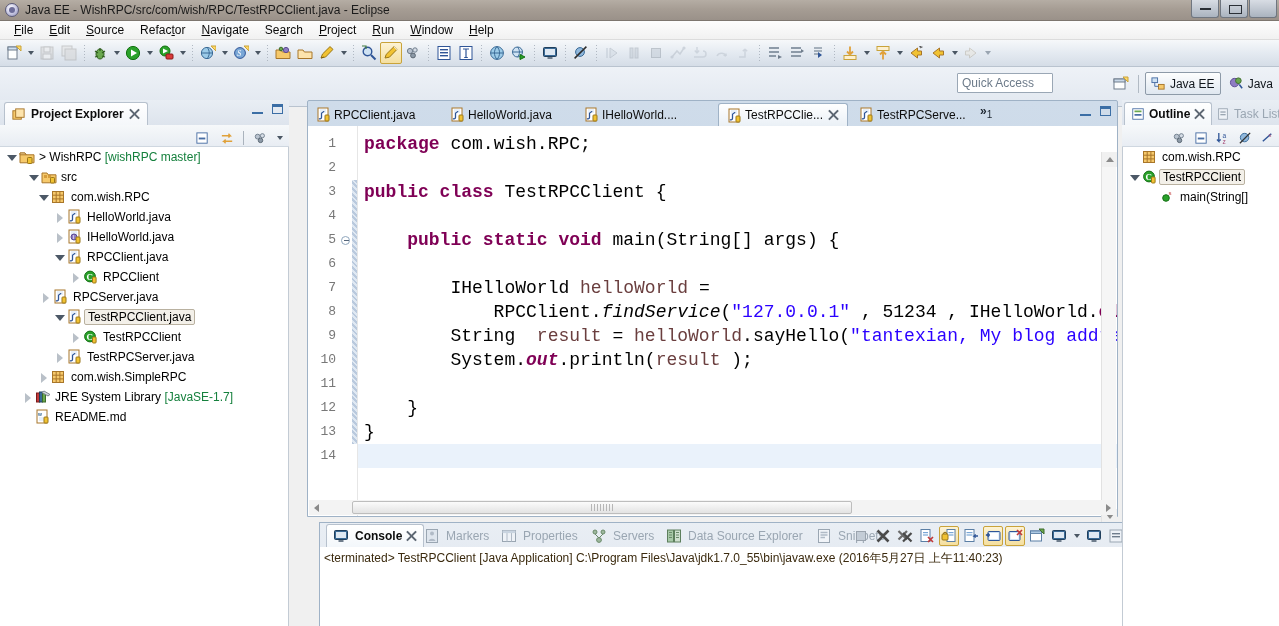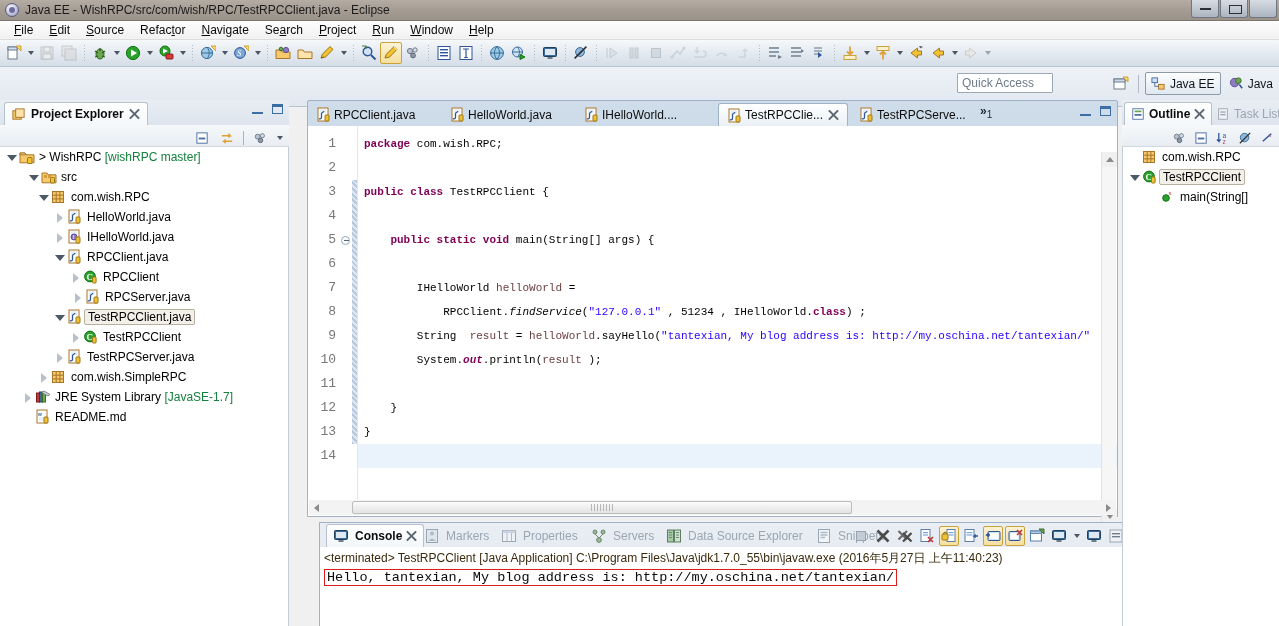--- a/index.html
+++ b/index.html
@@ -253,21 +253,21 @@
   }
   .changebar{
     width:5px;flex:0 0 auto;position:relative;background:#fff;
   }
   .changebar .cb{
     position:absolute;left:0;width:5px;
     background:repeating-linear-gradient(45deg,#b9c9dd 0 2px,#dfe8f2 2px 4px);
   }
   #code{
     flex:1 1 auto;position:relative;overflow:hidden;
-    font-family:"Liberation Mono", monospace;font-size:11px;
+    font-family:"Liberation Mono", monospace;font-size:18px;
     padding-top:6px;
     border-left:1px solid #e6e6e6;
   }
   #code .cl{
     height:24px;line-height:24px;white-space:pre;padding-left:6px;
   }
   #code .cl.cur{ background:#eaf2fb; }
   .kw{ color:#7f0055;font-weight:bold; }
   .st{ color:#2a00ff; }
   .lf{ color:#6a3e3e; }
@@ -792,21 +792,21 @@
         <span class="tw closed"></span>
         <span class="icn">
           <svg class="ic" width="16" height="16" viewBox="0 0 16 16">
             <circle cx="7" cy="7.5" r="5.4" fill="#2aa12a" stroke="#167016"></circle>
             <text x="3.4" y="11" font-size="9" fill="#fff" font-family="serif" font-weight="bold">C</text>
             <rect x="9.5" y="8" width="3.6" height="6" rx="0.8" fill="#f1c232" stroke="#9a7718"></rect>
           </svg>
         </span>
         <span class="lbl"><span>RPCClient</span></span>
       </div>
-      <div class="trow" style="padding-left:72px">
+      <div class="trow" style="padding-left:40px">
         <span class="tw closed"></span>
         <span class="icn">
           <svg class="ic" width="16" height="16" viewBox="0 0 16 16">
             <rect x="2" y="1" width="10" height="13" fill="#fff" stroke="#a8762a"></rect>
             <path d="M4 3 h6 M4 5 h6" stroke="#cfe0f2"></path>
             <path d="M5.5 6 v4.4 a1.6 1.6 0 0 1 -2.6 1.1" fill="none" stroke="#2f5597" stroke-width="1.3"></path>
             <path d="M5.5 6 c1.4 -1 2.4 -1 2.4 -2" fill="none" stroke="#2f5597" stroke-width="1.1"></path>
             <rect x="9" y="8" width="4" height="6" rx="0.8" fill="#f1c232" stroke="#9a7718"></rect>
           </svg>
         </span>
@@ -1164,21 +1164,20 @@
       <span class="tbtn" style="width:20px;height:20px">
         <svg class="ic" width="16" height="16" viewBox="0 0 16 16">
           <rect x="2" y="2" width="12" height="12" fill="#eef2f7" stroke="#9aa6b2"></rect>
           <rect x="4" y="5" width="8" height="1.4" fill="#6f7d8c"></rect>
           <rect x="4" y="8" width="8" height="1.4" fill="#6f7d8c"></rect>
         </svg>
       </span>
     </div>
   <div id="cbody">
     <div id="cline1">&lt;terminated&gt; TestRPCClient [Java Application] C:\Program Files\Java\jdk1.7.0_55\bin\javaw.exe (2016年5月27日 上午11:40:23)</div>
-    <div id="cline2">Hello, tantexian, My blog address is: http://my.oschina.net/tantexian/</div>
   </div>
 </div>
 
 <div id="right">
   <div class="viewtab-row">
     <div class="otab sel" style="left:2px;">
       <svg width="14" height="14" viewBox="0 0 16 16">
           <rect x="2" y="2" width="12" height="12" fill="#fff" stroke="#4a6fa5"></rect>
           <rect x="4" y="4" width="8" height="2" fill="#6aa84f"></rect>
           <rect x="4" y="8" width="8" height="2" fill="#4a6fa5"></rect>

